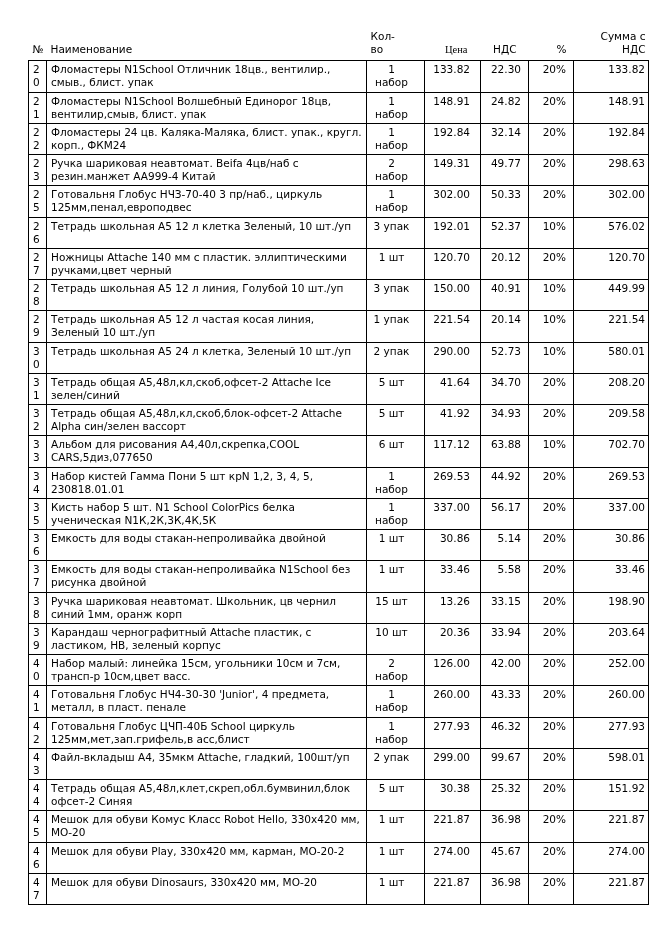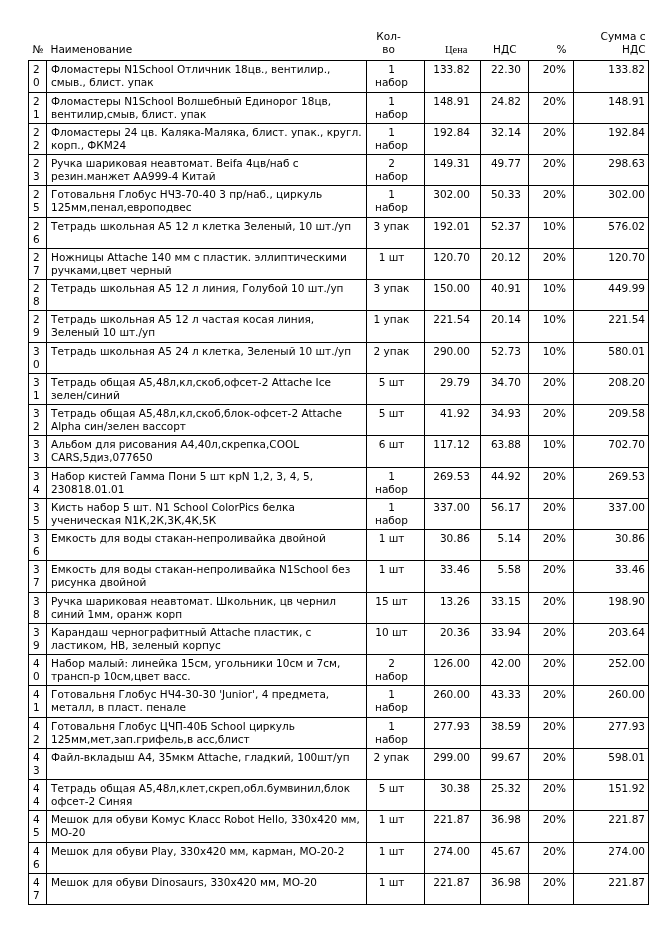--- a/index.html
+++ b/index.html
@@ -31,21 +31,21 @@
     padding: 2px 4px;
     word-wrap: break-word;
   }
   .al { text-align: left; }
   .c-num  { text-align: left; }
   .c-qty  { text-align: center; padding-right: 12px; }
   .c-price{ text-align: right; padding-right: 10px; }
   .c-vat  { text-align: right; padding-right: 7px; margin-top: 32px; }
   .c-pct  { text-align: right; padding-right: 7px; }
   .c-total{ text-align: right; padding-right: 3px; }
-  .h-qty  { text-align: center; padding-right: 18px; margin-top: 8px; }
+  .h-qty  { text-align: left; padding-right: 18px; margin-top: 8px; }
   .h-price{ text-align: right; padding-right: 13px; font-family: Liberation Serif, serif; }
   .h-vat  { text-align: right; padding-right: 12px; }
   .h-pct  { text-align: right; padding-right: 7px; }
   .h-total{ text-align: right; padding-right: 3px; }
   .total-header-wrap {
     display: inline-block;
     width: 50px;
     text-align: right;
   }
 </style>
@@ -173,21 +173,21 @@
     <td class="c-price">290.00</td>
     <td class="c-vat">52.73</td>
     <td class="c-pct">10%</td>
     <td class="c-total">580.01</td>
   </tr>
 
   <tr>
     <td class="c-num">31</td>
     <td class="al">Тетрадь общая А5,48л,кл,скоб,офсет-2 Attache Ice зелен/синий</td>
     <td class="c-qty">5 шт</td>
-    <td class="c-price">29.79</td>
+    <td class="c-price">41.64</td>
     <td class="c-vat">34.70</td>
     <td class="c-pct">20%</td>
     <td class="c-total">208.20</td>
   </tr>
 
   <tr>
     <td class="c-num">32</td>
     <td class="al">Тетрадь общая А5,48л,кл,скоб,блок-офсет-2 Attache Alpha син/зелен вассорт</td>
     <td class="c-qty">5 шт</td>
     <td class="c-price">41.92</td>
@@ -284,21 +284,21 @@
     <td class="c-vat">43.33</td>
     <td class="c-pct">20%</td>
     <td class="c-total">260.00</td>
   </tr>
 
   <tr>
     <td class="c-num">42</td>
     <td class="al">Готовальня Глобус ЦЧП-40Б School циркуль 125мм,мет,зап.грифель,в асс,блист</td>
     <td class="c-qty">1 набор</td>
     <td class="c-price">277.93</td>
-    <td class="c-vat">38.59</td>
+    <td class="c-vat">46.32</td>
     <td class="c-pct">20%</td>
     <td class="c-total">277.93</td>
   </tr>
 
   <tr>
     <td class="c-num">43</td>
     <td class="al">Файл-вкладыш А4, 35мкм Attache, гладкий, 100шт/уп</td>
     <td class="c-qty">2 упак</td>
     <td class="c-price">299.00</td>
     <td class="c-vat">99.67</td>

